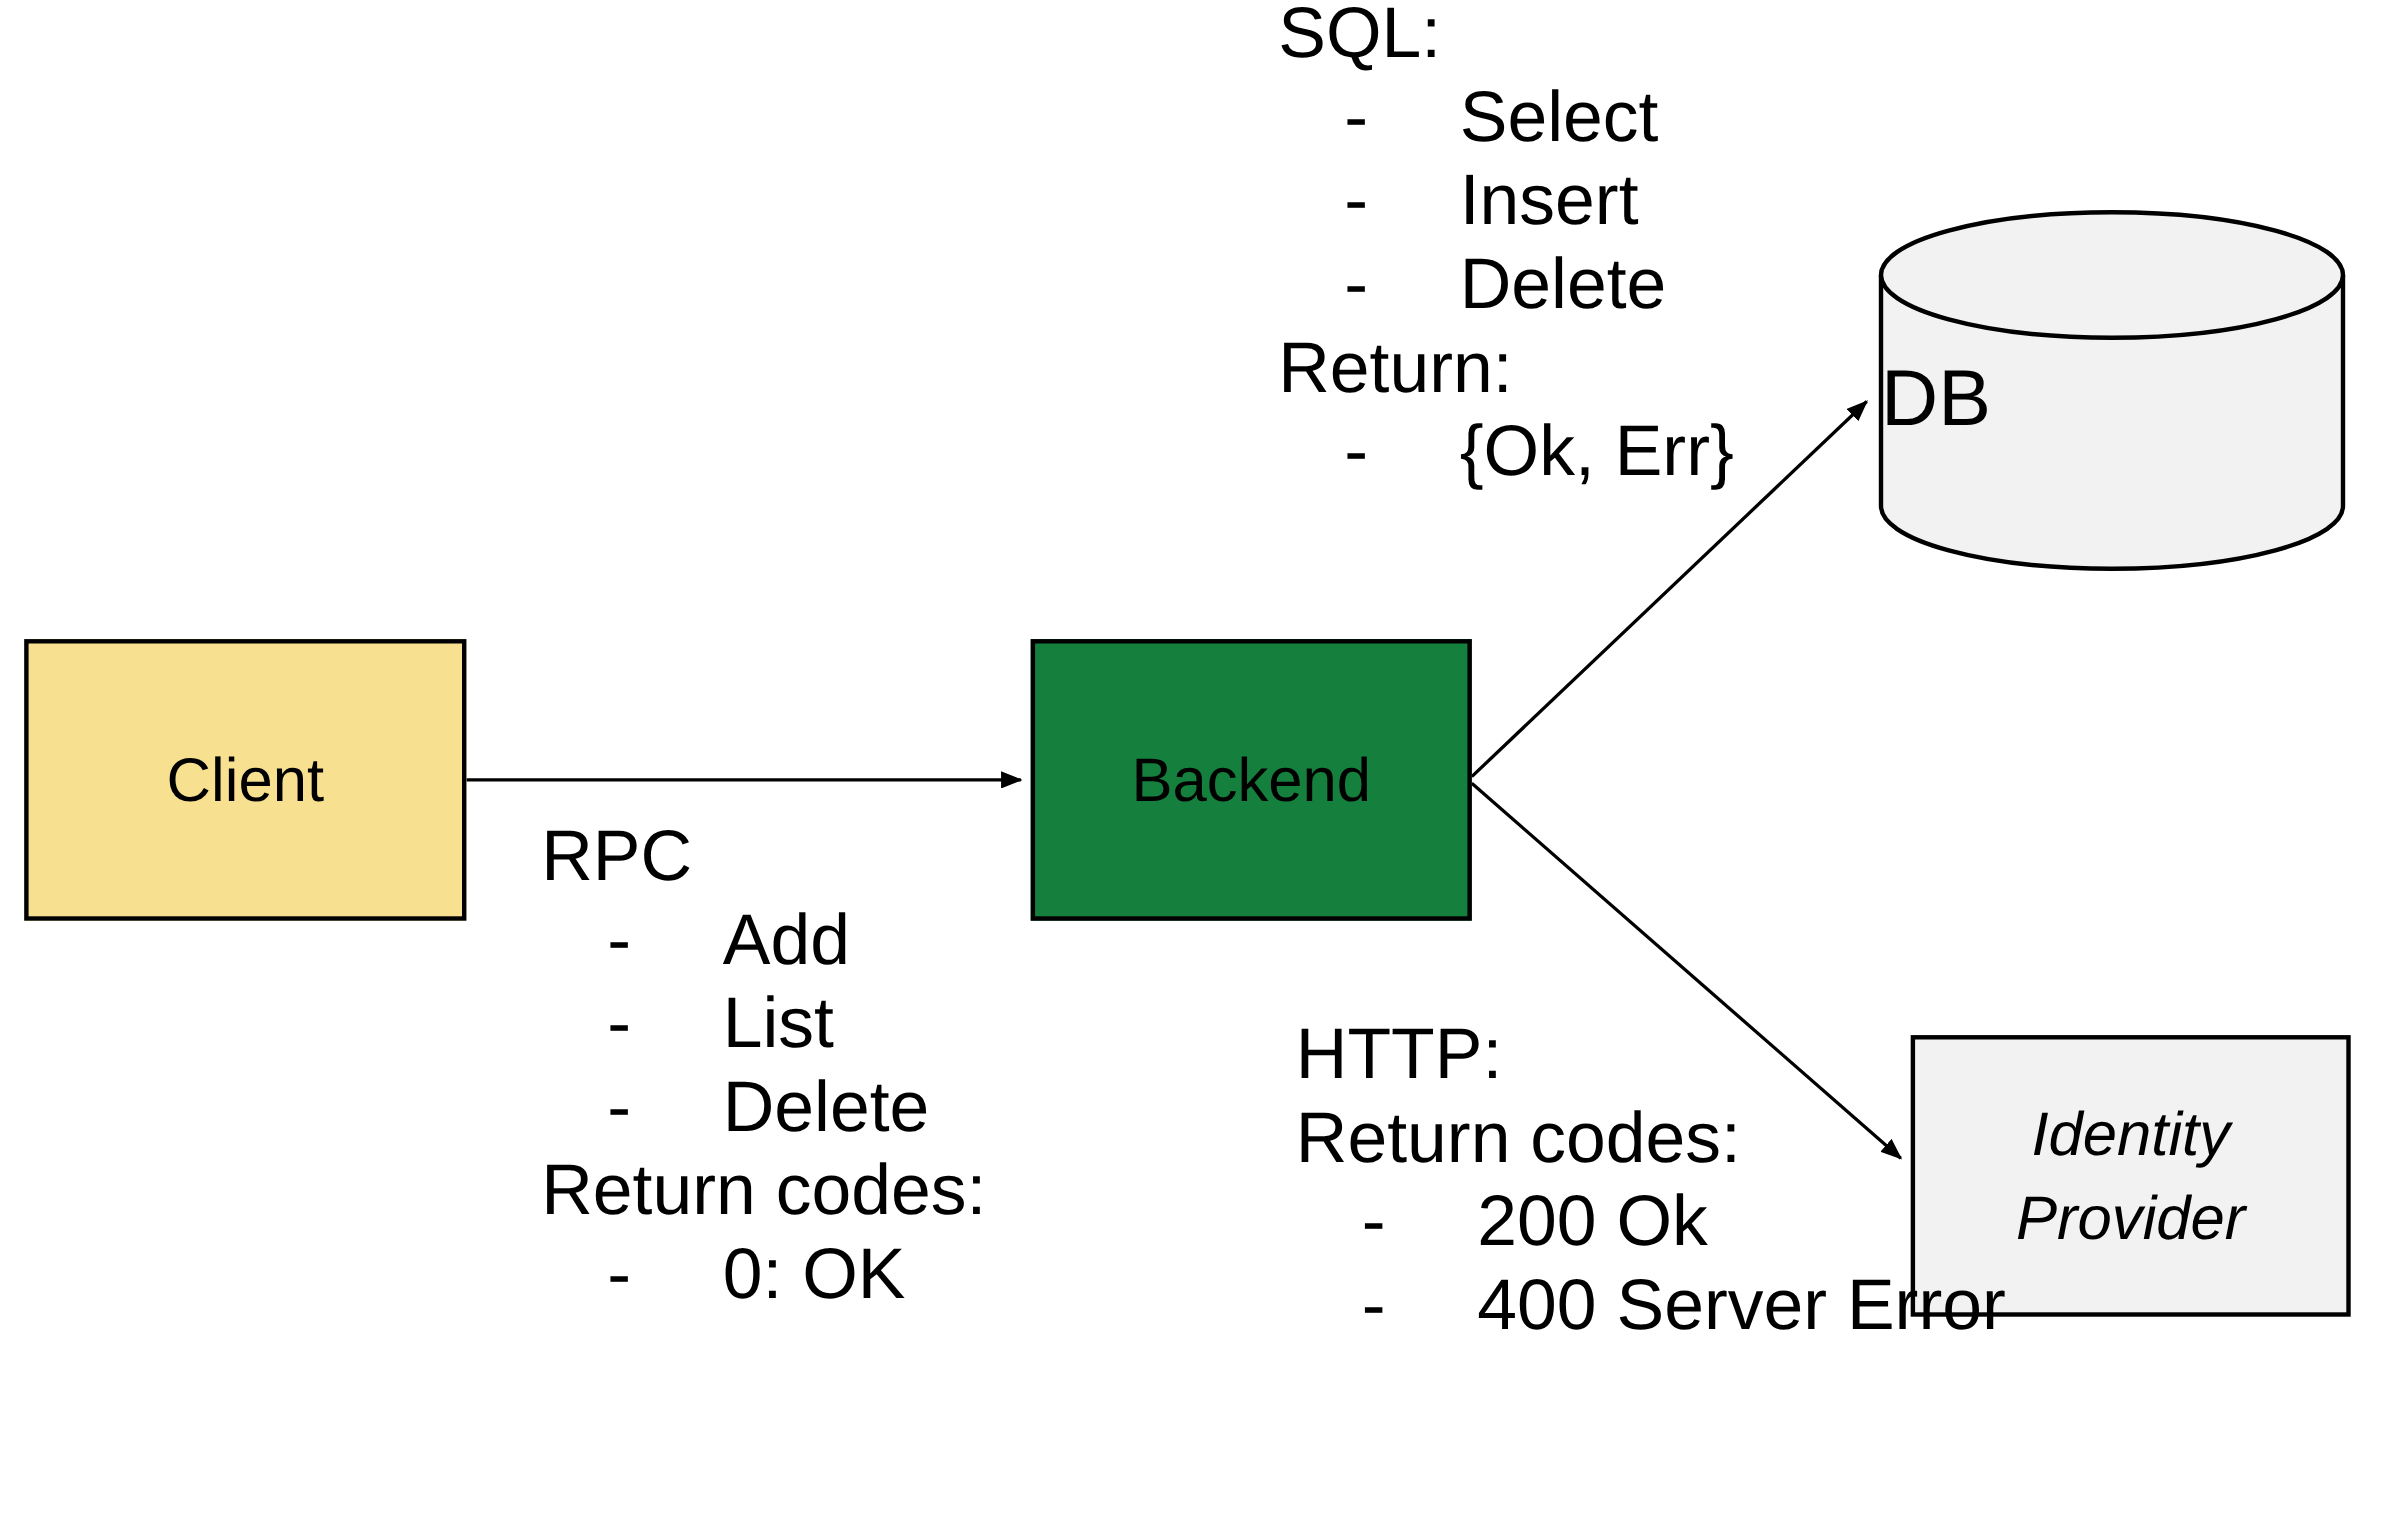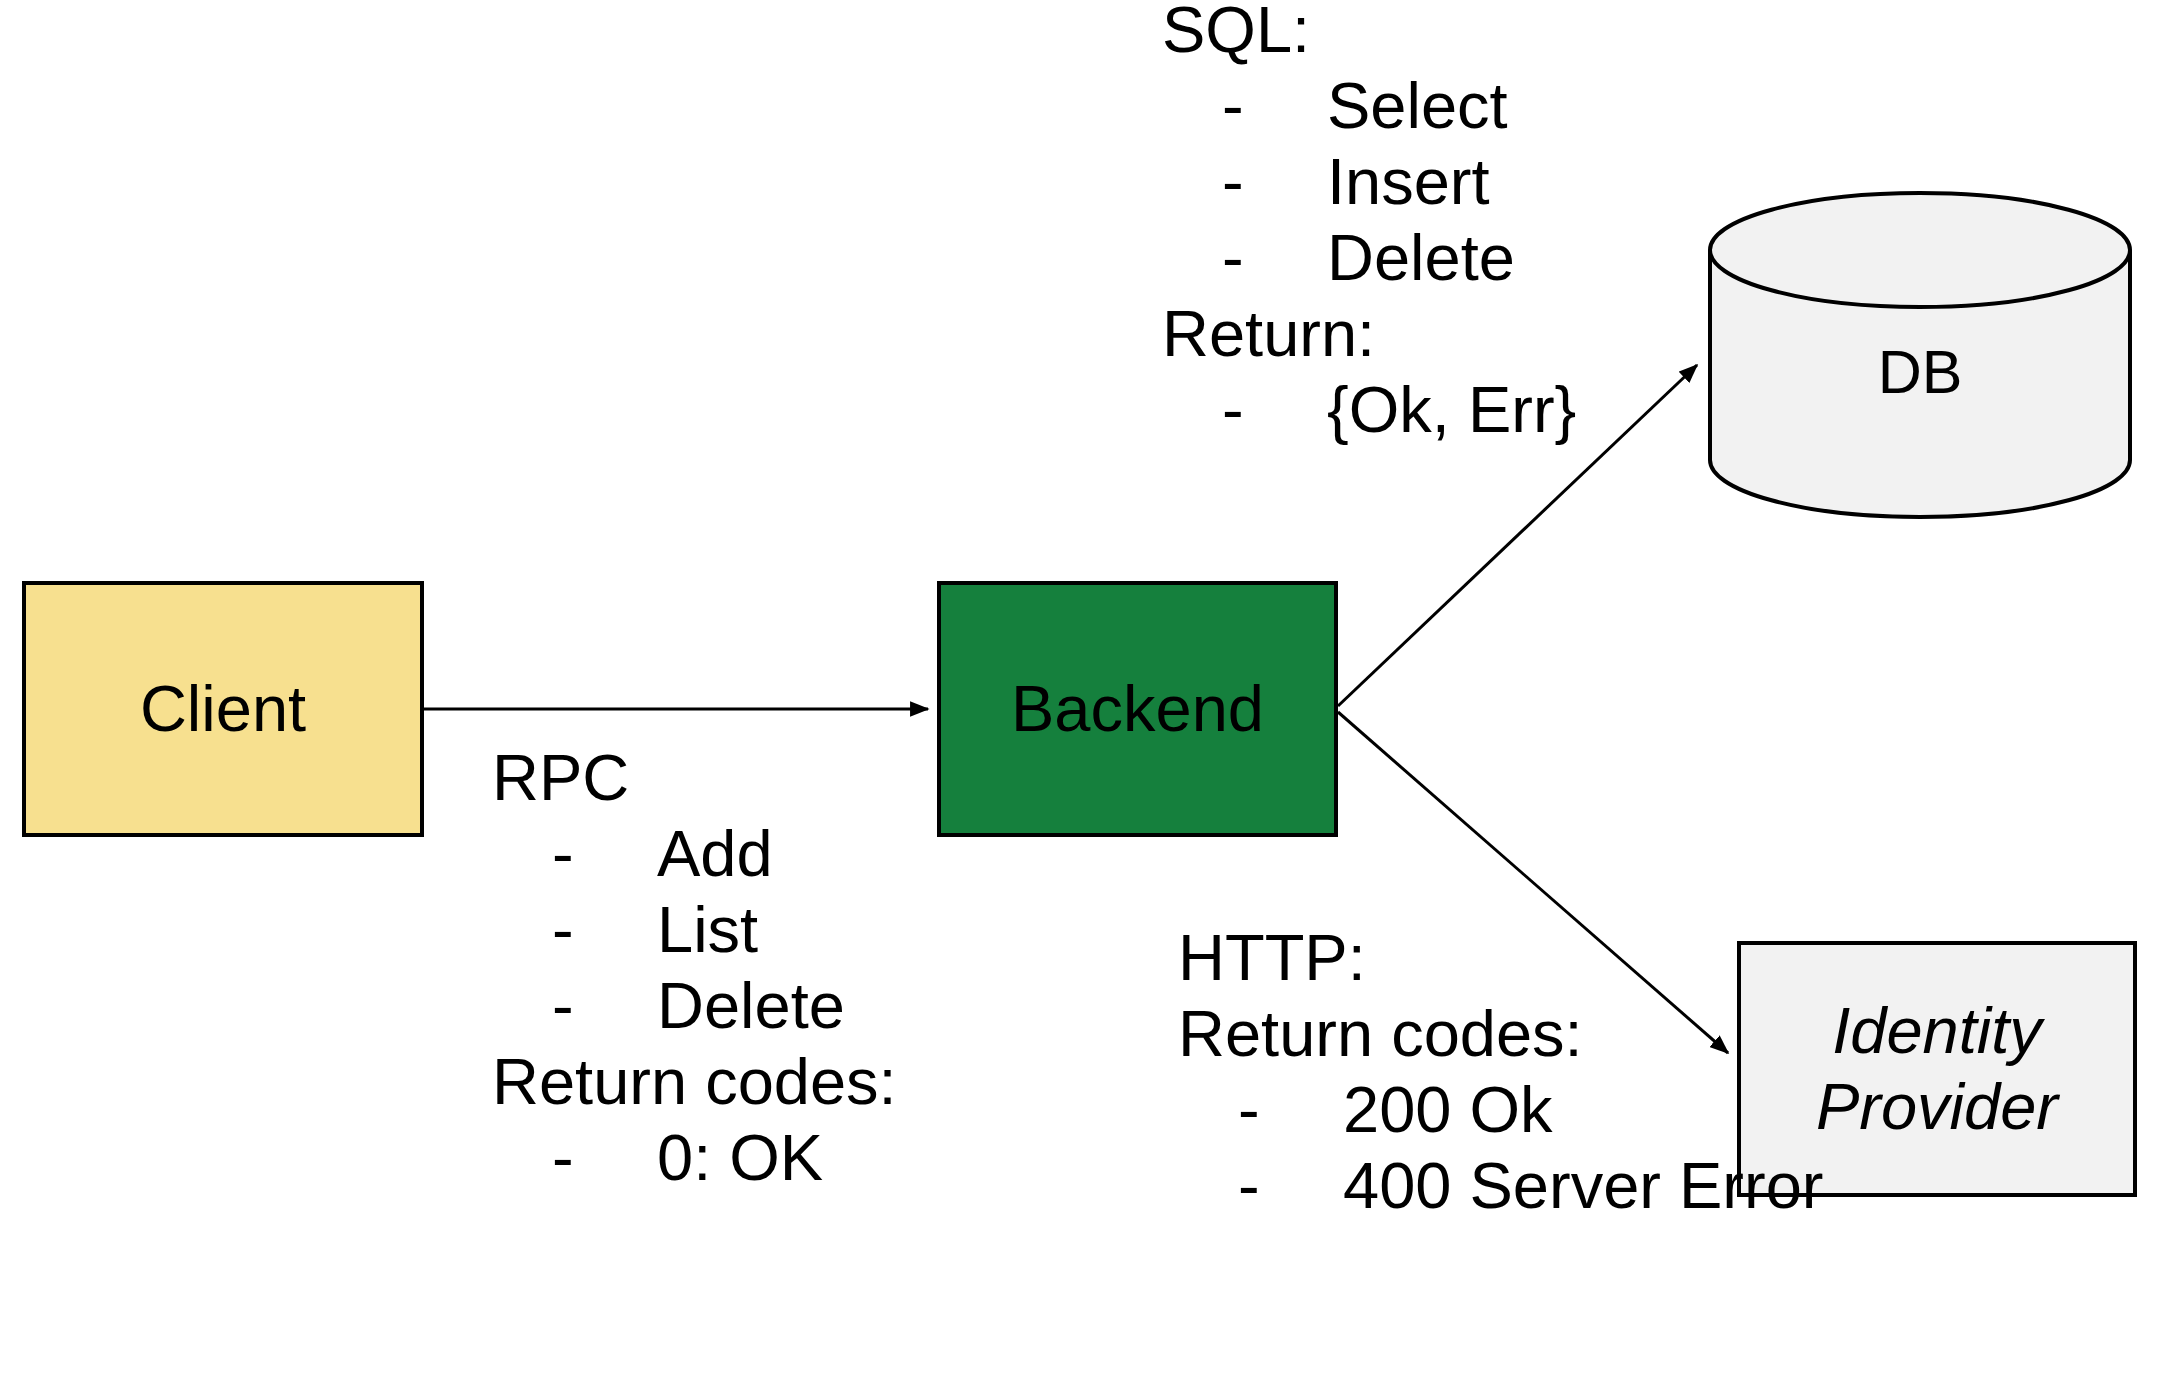--- a/index.html
+++ b/index.html
@@ -25,36 +25,35 @@
     pointer-events: none;
   }
   .node {
     position: absolute;
     box-sizing: border-box;
     border: 4px solid #000000;
     display: flex;
     align-items: center;
     justify-content: center;
     flex-direction: column;
-    font-size: 65px;
+    font-size: 56px;
     line-height: 76px;
     text-align: center;
   }
   .node-client  { left: 22px;   top: 581px; width: 402px; height: 256px; }
   .node-backend { left: 937px;  top: 581px; width: 401px; height: 256px; }
   .node-idp     { left: 1737px; top: 941px; width: 400px; height: 256px; }
   .db-label {
     position: absolute;
     left: 1710px;
-    top: 334px;
+    top: 324px;
     width: 420px;
     height: 76px;
-    font-size: 61px;
+    font-size: 72px;
     line-height: 76px;
-    text-align: center;
   }
   .tblock {
     position: absolute;
     font-size: 65px;
     line-height: 76px;
     white-space: nowrap;
   }
   .tblock .line { height: 76px; }
   .tblock .dash {
     display: inline-block;

